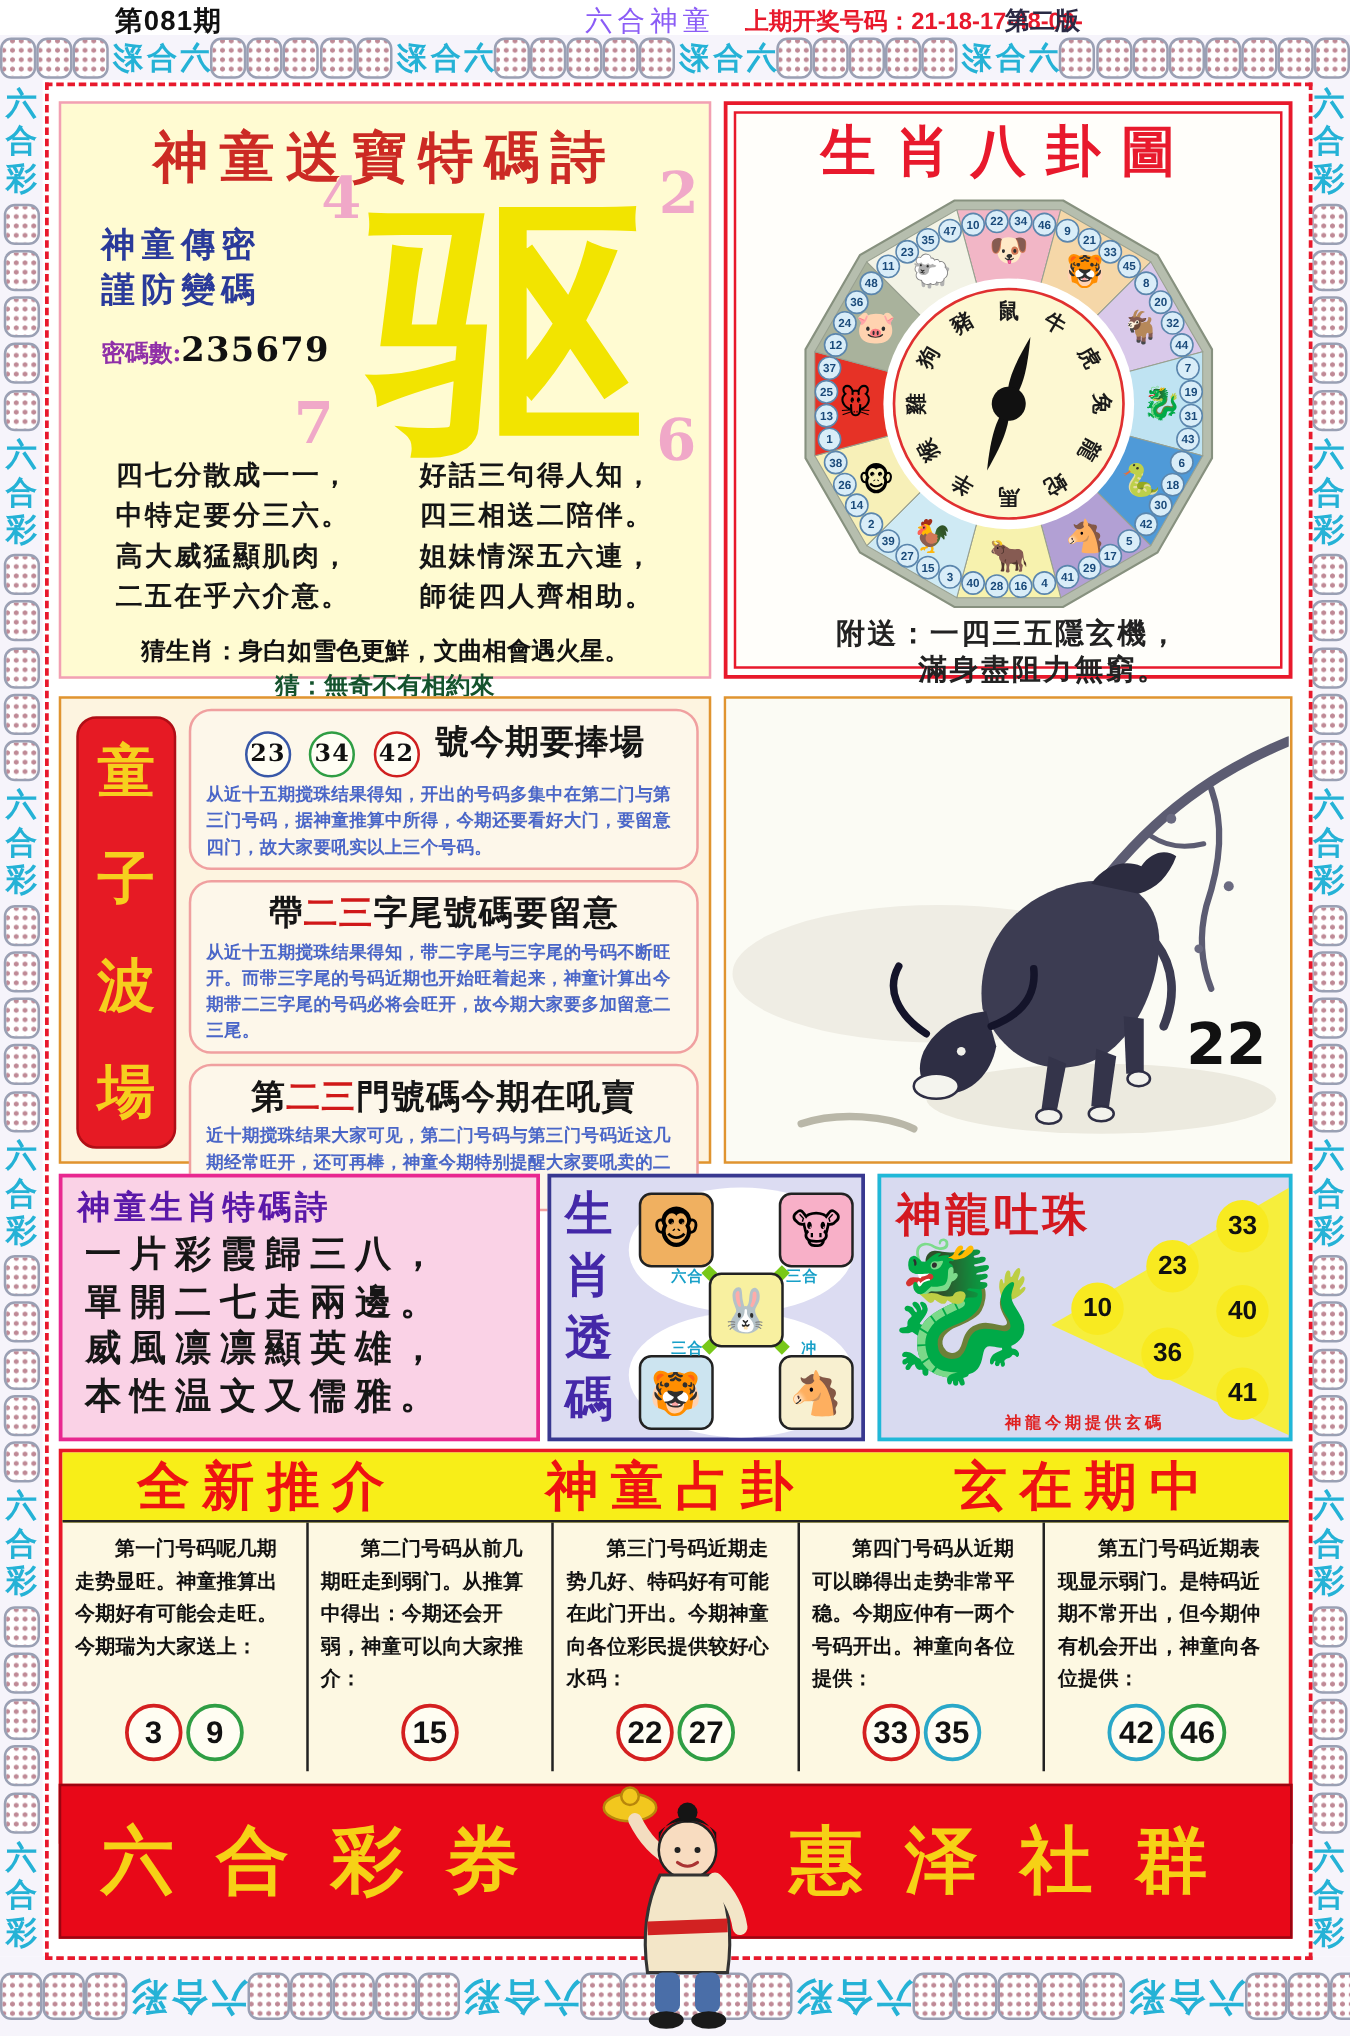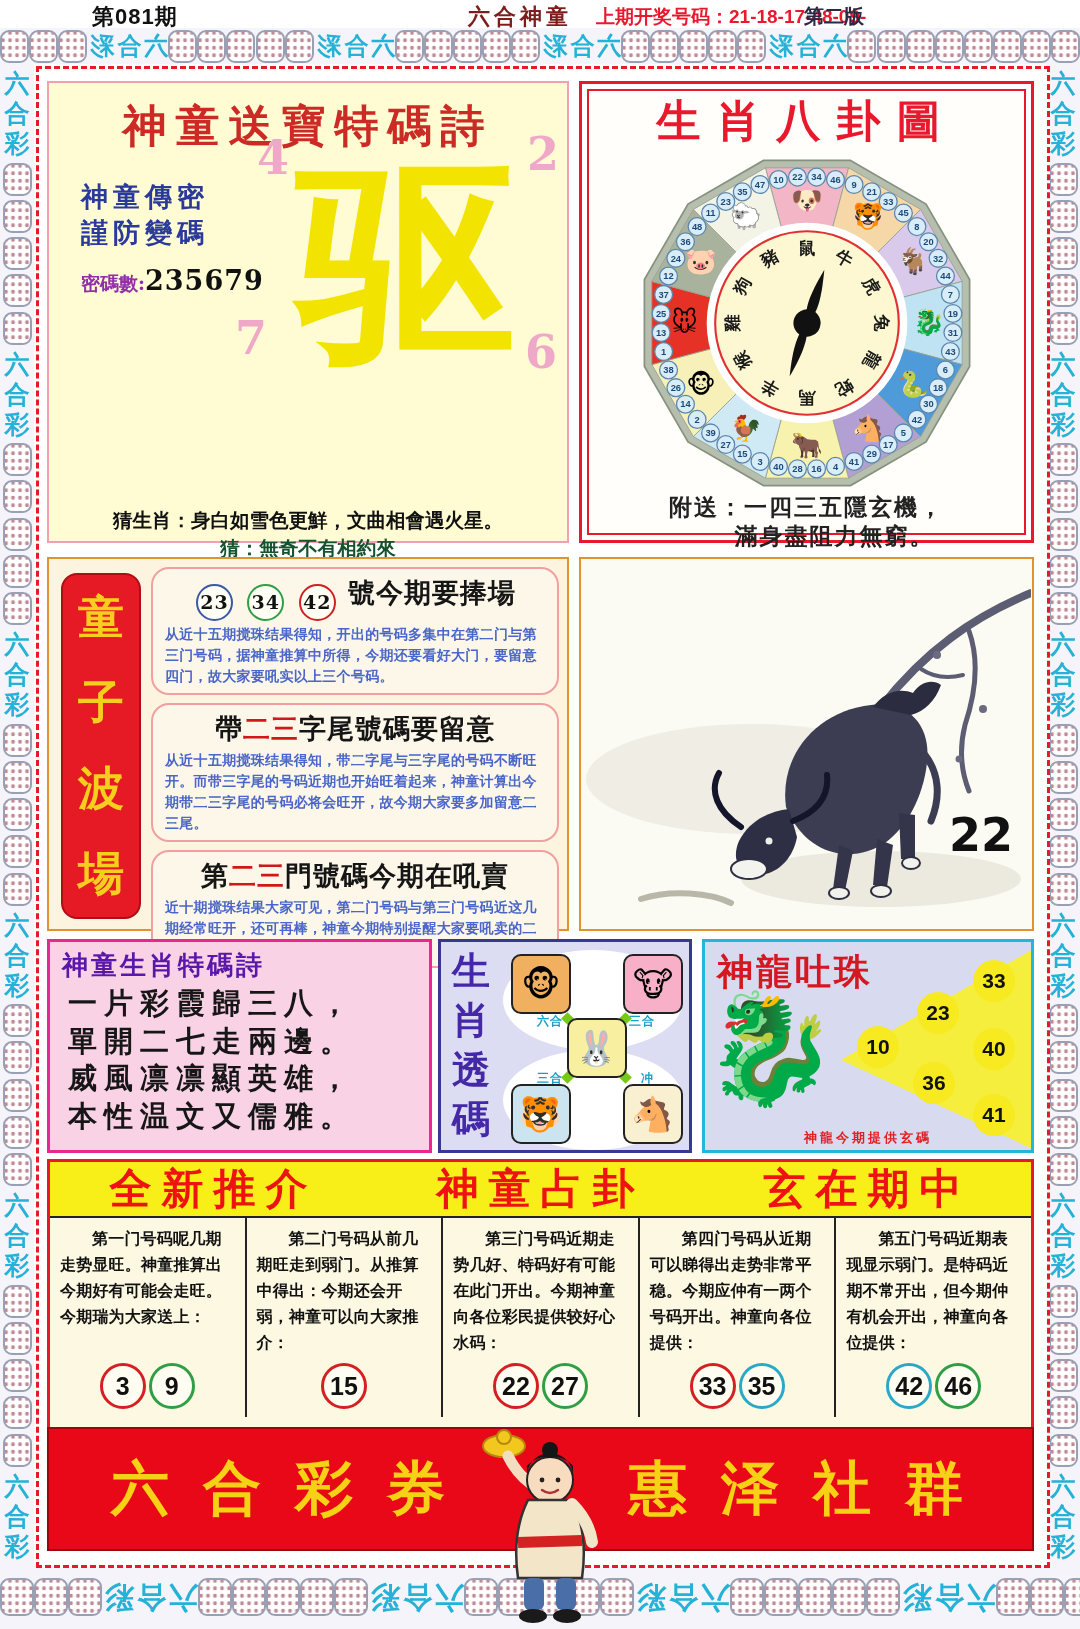--- a/index.html
+++ b/index.html
@@ -1,21 +1,21 @@
 <!DOCTYPE html>
 <html><head>
 <meta charset="utf-8">
 <style>
   html,body{margin:0;padding:0;width:1080px;height:1629px;background:#fff;
     font-family:"Liberation Sans","DejaVu Sans",sans-serif;overflow:hidden;position:relative}
   .serif{font-family:"DejaVu Serif","Liberation Serif",serif}
   
   #hdr{position:absolute;left:0;top:0;width:892px;height:28px}
   #hdr .issue{position:absolute;left:92px;top:2px;font-size:22px;font-weight:900;color:#111;letter-spacing:1px}
-  #hdr .brand{position:absolute;left:468px;top:2px;font-size:22px;font-weight:700;color:#7f1d1d;letter-spacing:4px}
+  #hdr .brand{position:absolute;left:468px;top:2px;font-size:22px;font-weight:400;color:#8b5cf6;letter-spacing:4px}
   #hdr .draw{position:absolute;left:596px;top:4px;font-size:19px;font-weight:900;color:#e8192c}
   #hdr .edition{position:absolute;right:28px;top:3px;font-size:20px;font-weight:900;color:#2a2a44}
   
   .strip{position:absolute;background:#f6f4fb;display:flex;align-items:center;justify-content:space-evenly;overflow:hidden}
   #strip-top{left:0;top:28px;width:1080px;height:36px}
   #strip-bottom{left:0;top:1565px;width:1080px;height:64px}
   #strip-left{left:0;top:64px;width:34px;height:1501px;flex-direction:column}
   #strip-right{right:0;left:auto;top:64px;width:34px;height:1501px;flex-direction:column}
   .die{width:25px;height:29px;border:2px solid #9aa0b4;border-radius:9px;background-color:#fff;flex:none;
     background-image:radial-gradient(circle,#bf8a96 1.7px,transparent 2.2px);
@@ -93,21 +93,21 @@
   #p8 .hdr8 div{font-size:42px;font-weight:900;color:#ee1212;letter-spacing:10px}
   #p8 .cols{display:flex;height:199px}
   #p8 .col{flex:1;border-left:2px solid #222;padding:8px 10px 6px;display:flex;flex-direction:column;box-sizing:border-box}
   #p8 .col:first-child{border-left:none}
   #p8 .col p{margin:0;font-size:16px;font-weight:700;color:#111;line-height:1.62;text-indent:2em;letter-spacing:.2px}
   #p8 .balls{margin-top:auto;display:flex;justify-content:center;gap:3px;padding-bottom:2px}
   .big-ball{width:40px;height:40px;border-radius:50%;background:#fffdf2;border:3px solid #888;
       display:flex;align-items:center;justify-content:center;font-size:25px;font-weight:900;color:#111}
   
   #bn{left:8px;top:1358px;width:987px;height:124px;background:#e80818;border:2px solid #9c0410;
-      display:flex;align-items:center;justify-content:space-between;padding:0 62px;box-sizing:border-box}
+      display:flex;align-items:center;justify-content:space-between;padding:0 32px;box-sizing:border-box}
   #bn span{font-size:58px;font-weight:900;color:#f6d116;letter-spacing:34px;white-space:nowrap}
   #bn .gap{width:150px;flex:none}
   #child{position:absolute;left:458px;top:1424px;z-index:9}
 </style>
 </head>
 <body>
 
 <div id="hdr">
   <span class="issue">第081期</span>
   <span class="brand">六合神童</span>
@@ -299,20 +299,34 @@
     </div>
     <div class="codeline">
       <span class="lab">密碼數:</span><span class="val">235679</span>
     </div>
     <div class="big">
       <div class="ch">驱</div>
       <span class="corner n-tl">4</span>
       <span class="corner n-tr">2</span>
       <span class="corner n-bl">7</span>
       <span class="corner n-br">6</span>
+    </div>
+    <div class="verses">
+      <div>
+        <span>四七分散成一一，</span>
+          <span>中特定要分三六。</span>
+        <span>高大威猛顯肌肉，</span>
+          <span>二五在乎六介意。</span>
+      </div>
+      <div>
+        <span>好話三句得人知，</span>
+          <span>四三相送二陪伴。</span>
+        <span>姐妹情深五六連，</span>
+          <span>師徒四人齊相助。</span>
+      </div>
     </div>
     <div class="hint">猜生肖：身白如雪色更鮮，文曲相會遇火星。</div>
     <div class="guess">猜：無奇不有相約來</div>
   </div>
 
   <div id="p2" class="panel">
     <div class="title">生肖八卦圖</div>
     <svg id="wheel" width="340" height="340" viewBox="0 0 400 400">
         <polygon points="251.2,8.7 340.0,60.0 391.3,148.8 391.3,251.2 340.0,340.0 251.2,391.3 148.8,391.3 60.0,340.0 8.7,251.2 8.7,148.8 60.0,60.0 148.8,8.7 " fill="#b6beae" stroke="#87917f" stroke-width="2"></polygon>
         <path d="M200,200 L151.08320047562356,17.440018831366075 L248.91679952437642,17.440018831366075 Z" fill="#f2b6c6" stroke="#98a090" stroke-width="1"></path>

